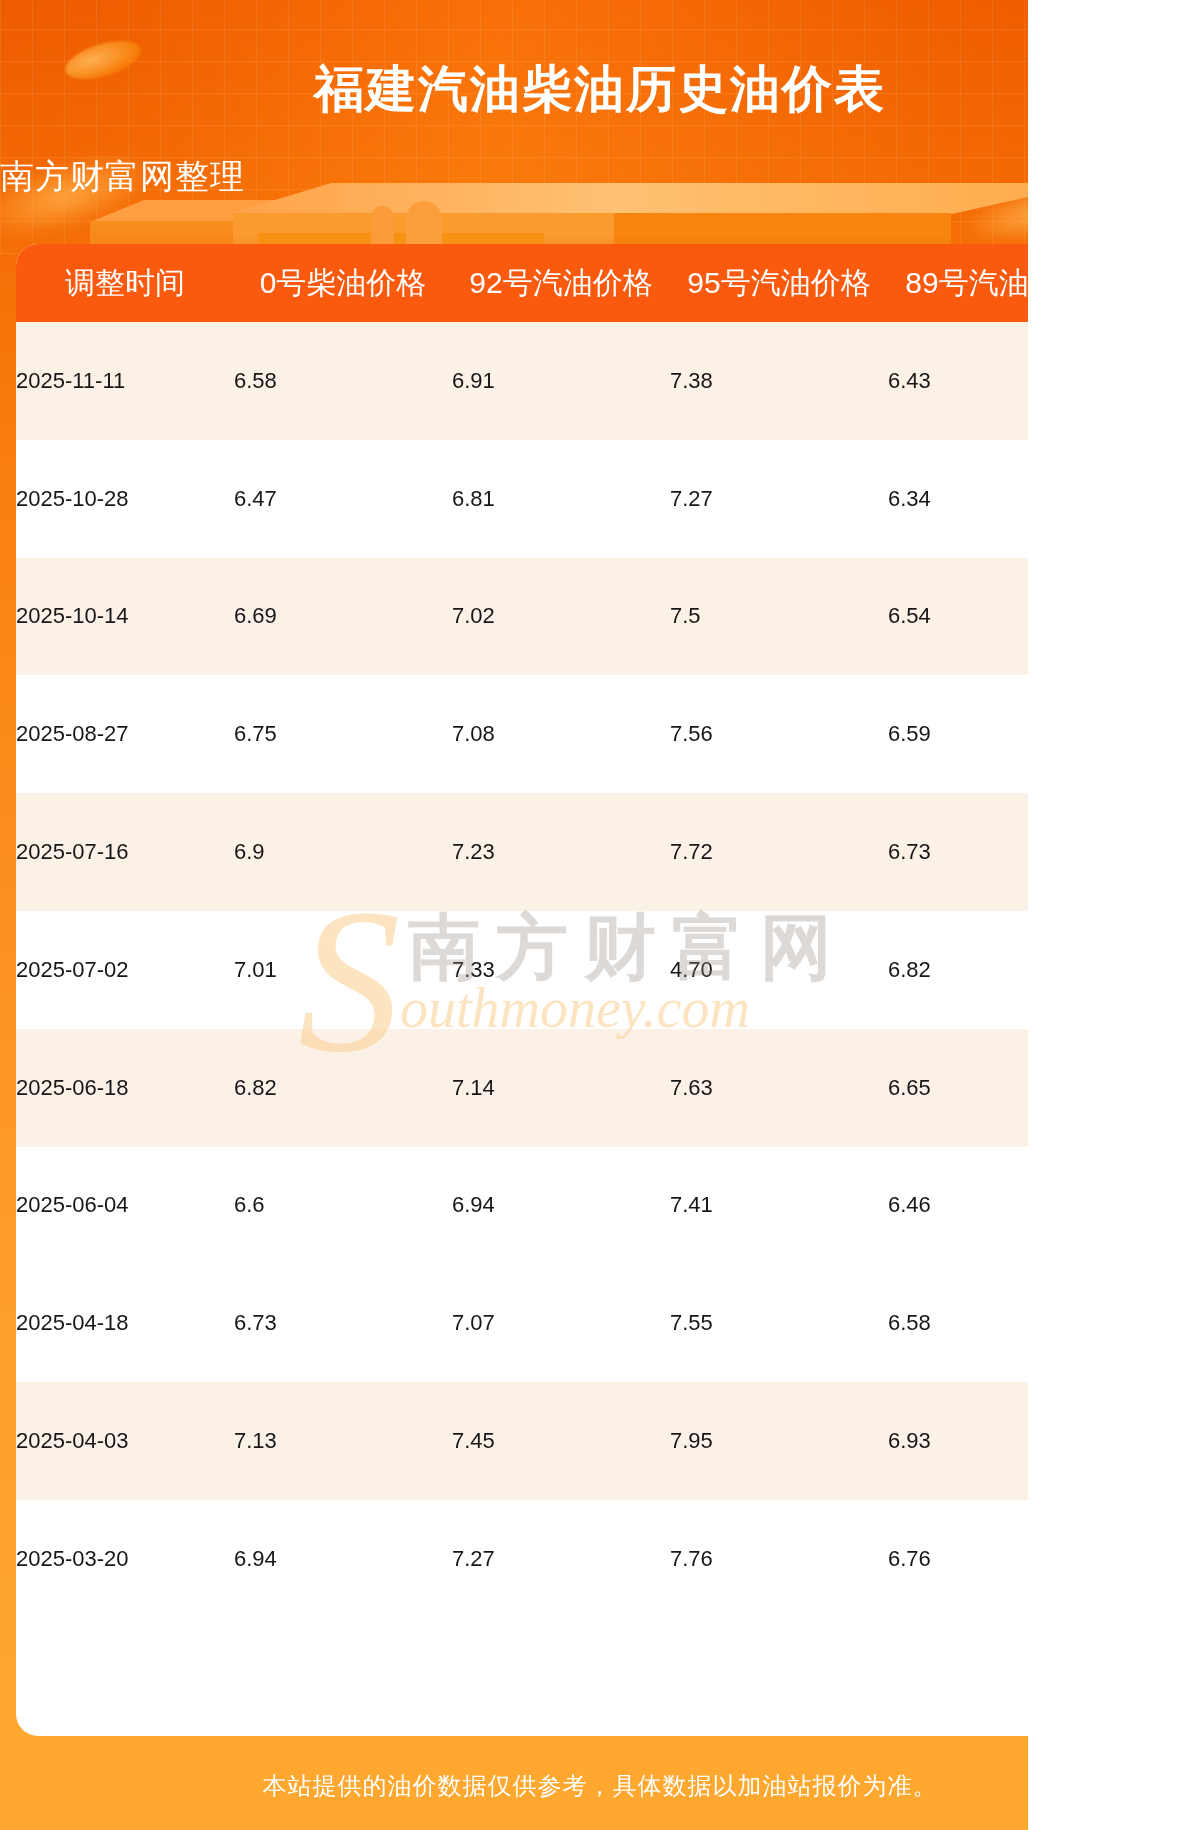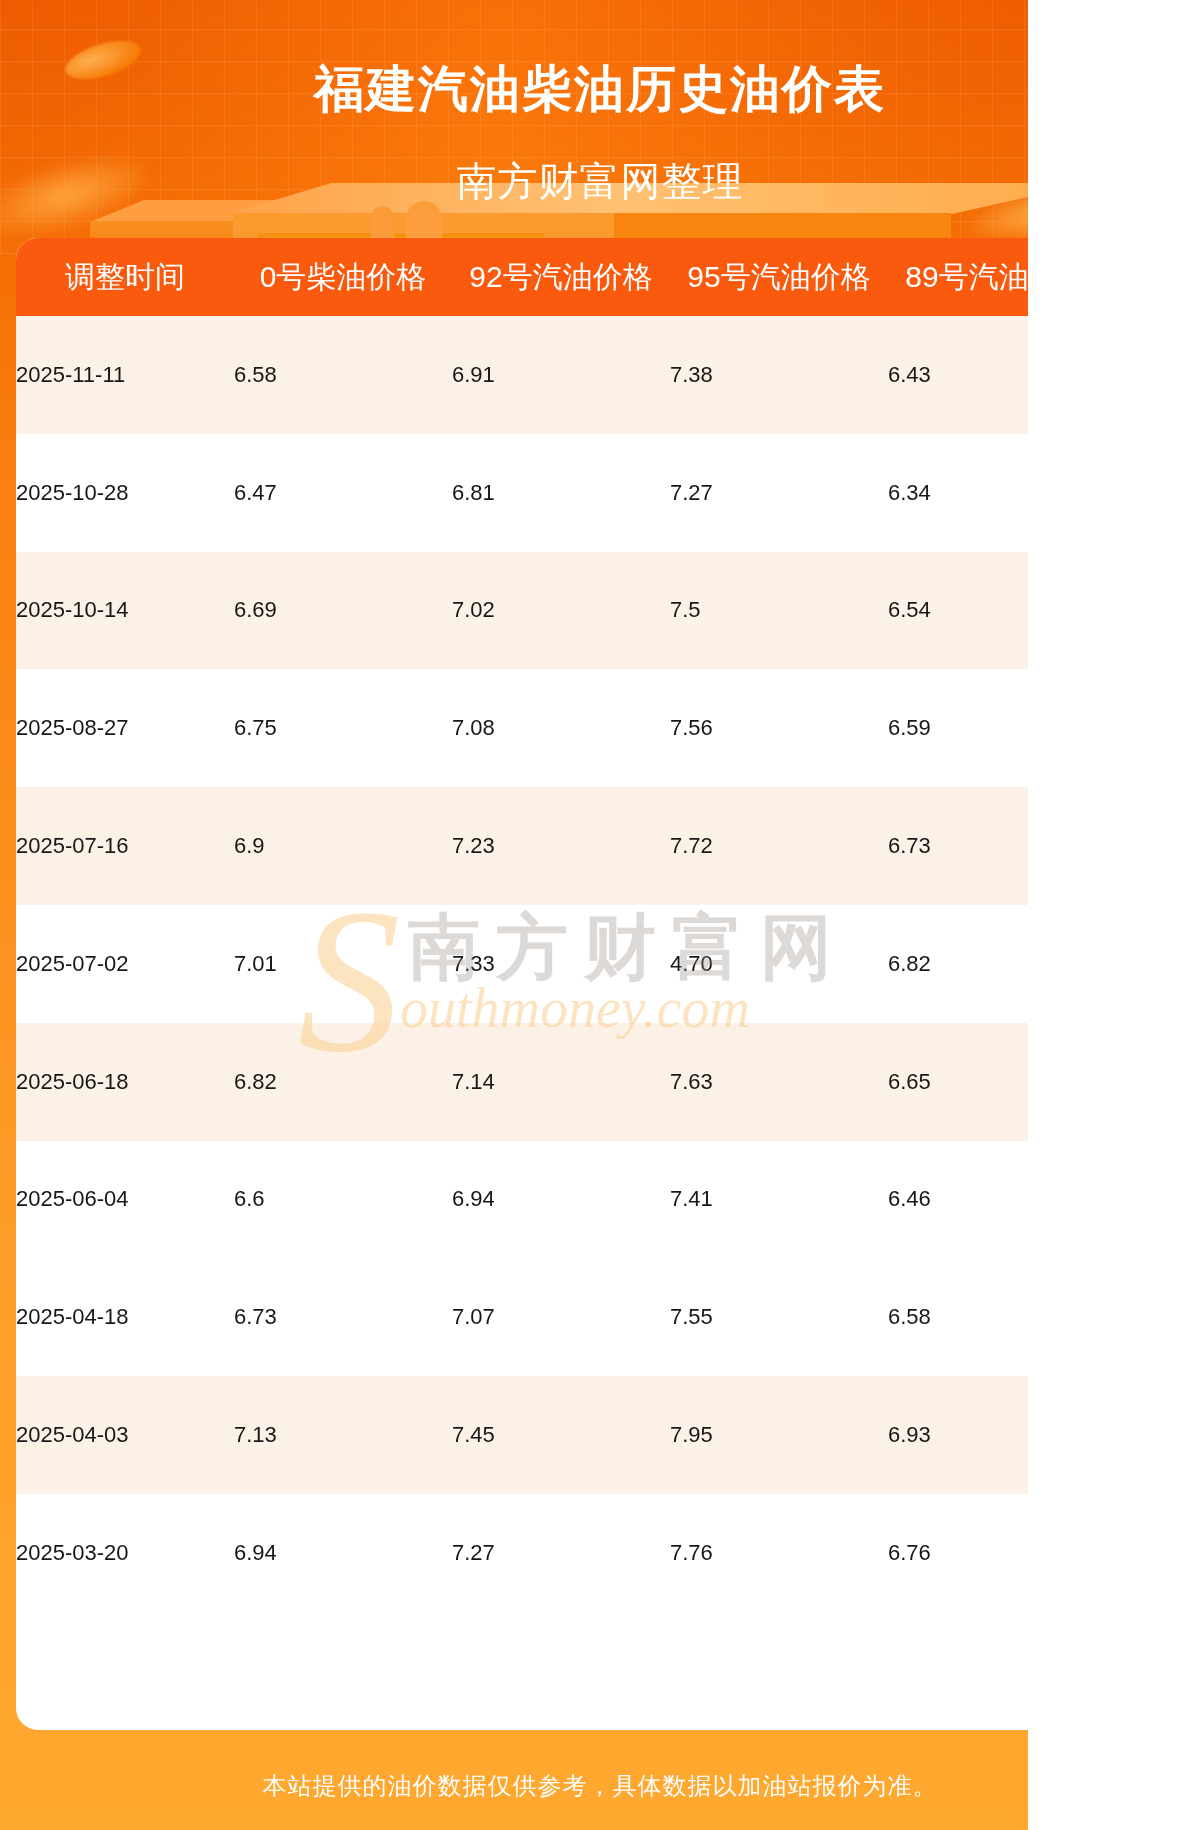--- a/index.html
+++ b/index.html
@@ -47,25 +47,25 @@
       background:radial-gradient(ellipse,rgba(255,168,66,.95),rgba(255,140,30,.08) 75%);}
   .coin-c{left:968px;top:188px;width:160px;height:48px;border-radius:50%;
       transform:rotate(-11deg);filter:blur(5px);
       background:radial-gradient(ellipse,rgba(255,180,80,.95),rgba(255,150,40,.05) 75%);}
   .swoosh-red{left:1136px;top:238px;width:74px;height:22px;border-radius:50%;
       transform:rotate(-9deg);background:#F4512B;filter:blur(2px);opacity:.85;}
 
   
   .title{position:absolute;left:0;top:56px;width:1200px;margin:0;text-align:center;
       color:#FFFFFF;font-size:50px;font-weight:bold;letter-spacing:2px;}
-  .subtitle{position:absolute;left:0;top:154px;width:1200px;text-align:center;
-      color:#FFFFFF;font-size:40px;letter-spacing:1px;}
-
-  
-  .table-card{position:absolute;left:16px;top:238px;width:1166px;height:1492px;
+  .subtitle{position:absolute;left:0;top:154px;width:1200px;
+      color:#FFFFFF;font-size:34px;letter-spacing:1px;}
+
+  
+  .table-card{position:absolute;left:16px;top:244px;width:1166px;height:1492px;
       border-radius:22px;overflow:hidden;background:#FFFFFF;}
   .thead{height:78px;background:#FA5A0E;display:grid;
       grid-template-columns:218px 218px 218px 218px 218px 1fr;
       align-items:center;text-align:center;color:#FFFFFF;font-size:30px;}
   .trow{height:117.8px;display:grid;
       grid-template-columns:218px 218px 218px 218px 218px 1fr;
       align-items:center;text-align:left;color:#171717;font-size:22px;
       background:#FFFFFF;}
   .trow.alt{background:#FCF1E6;}
 

